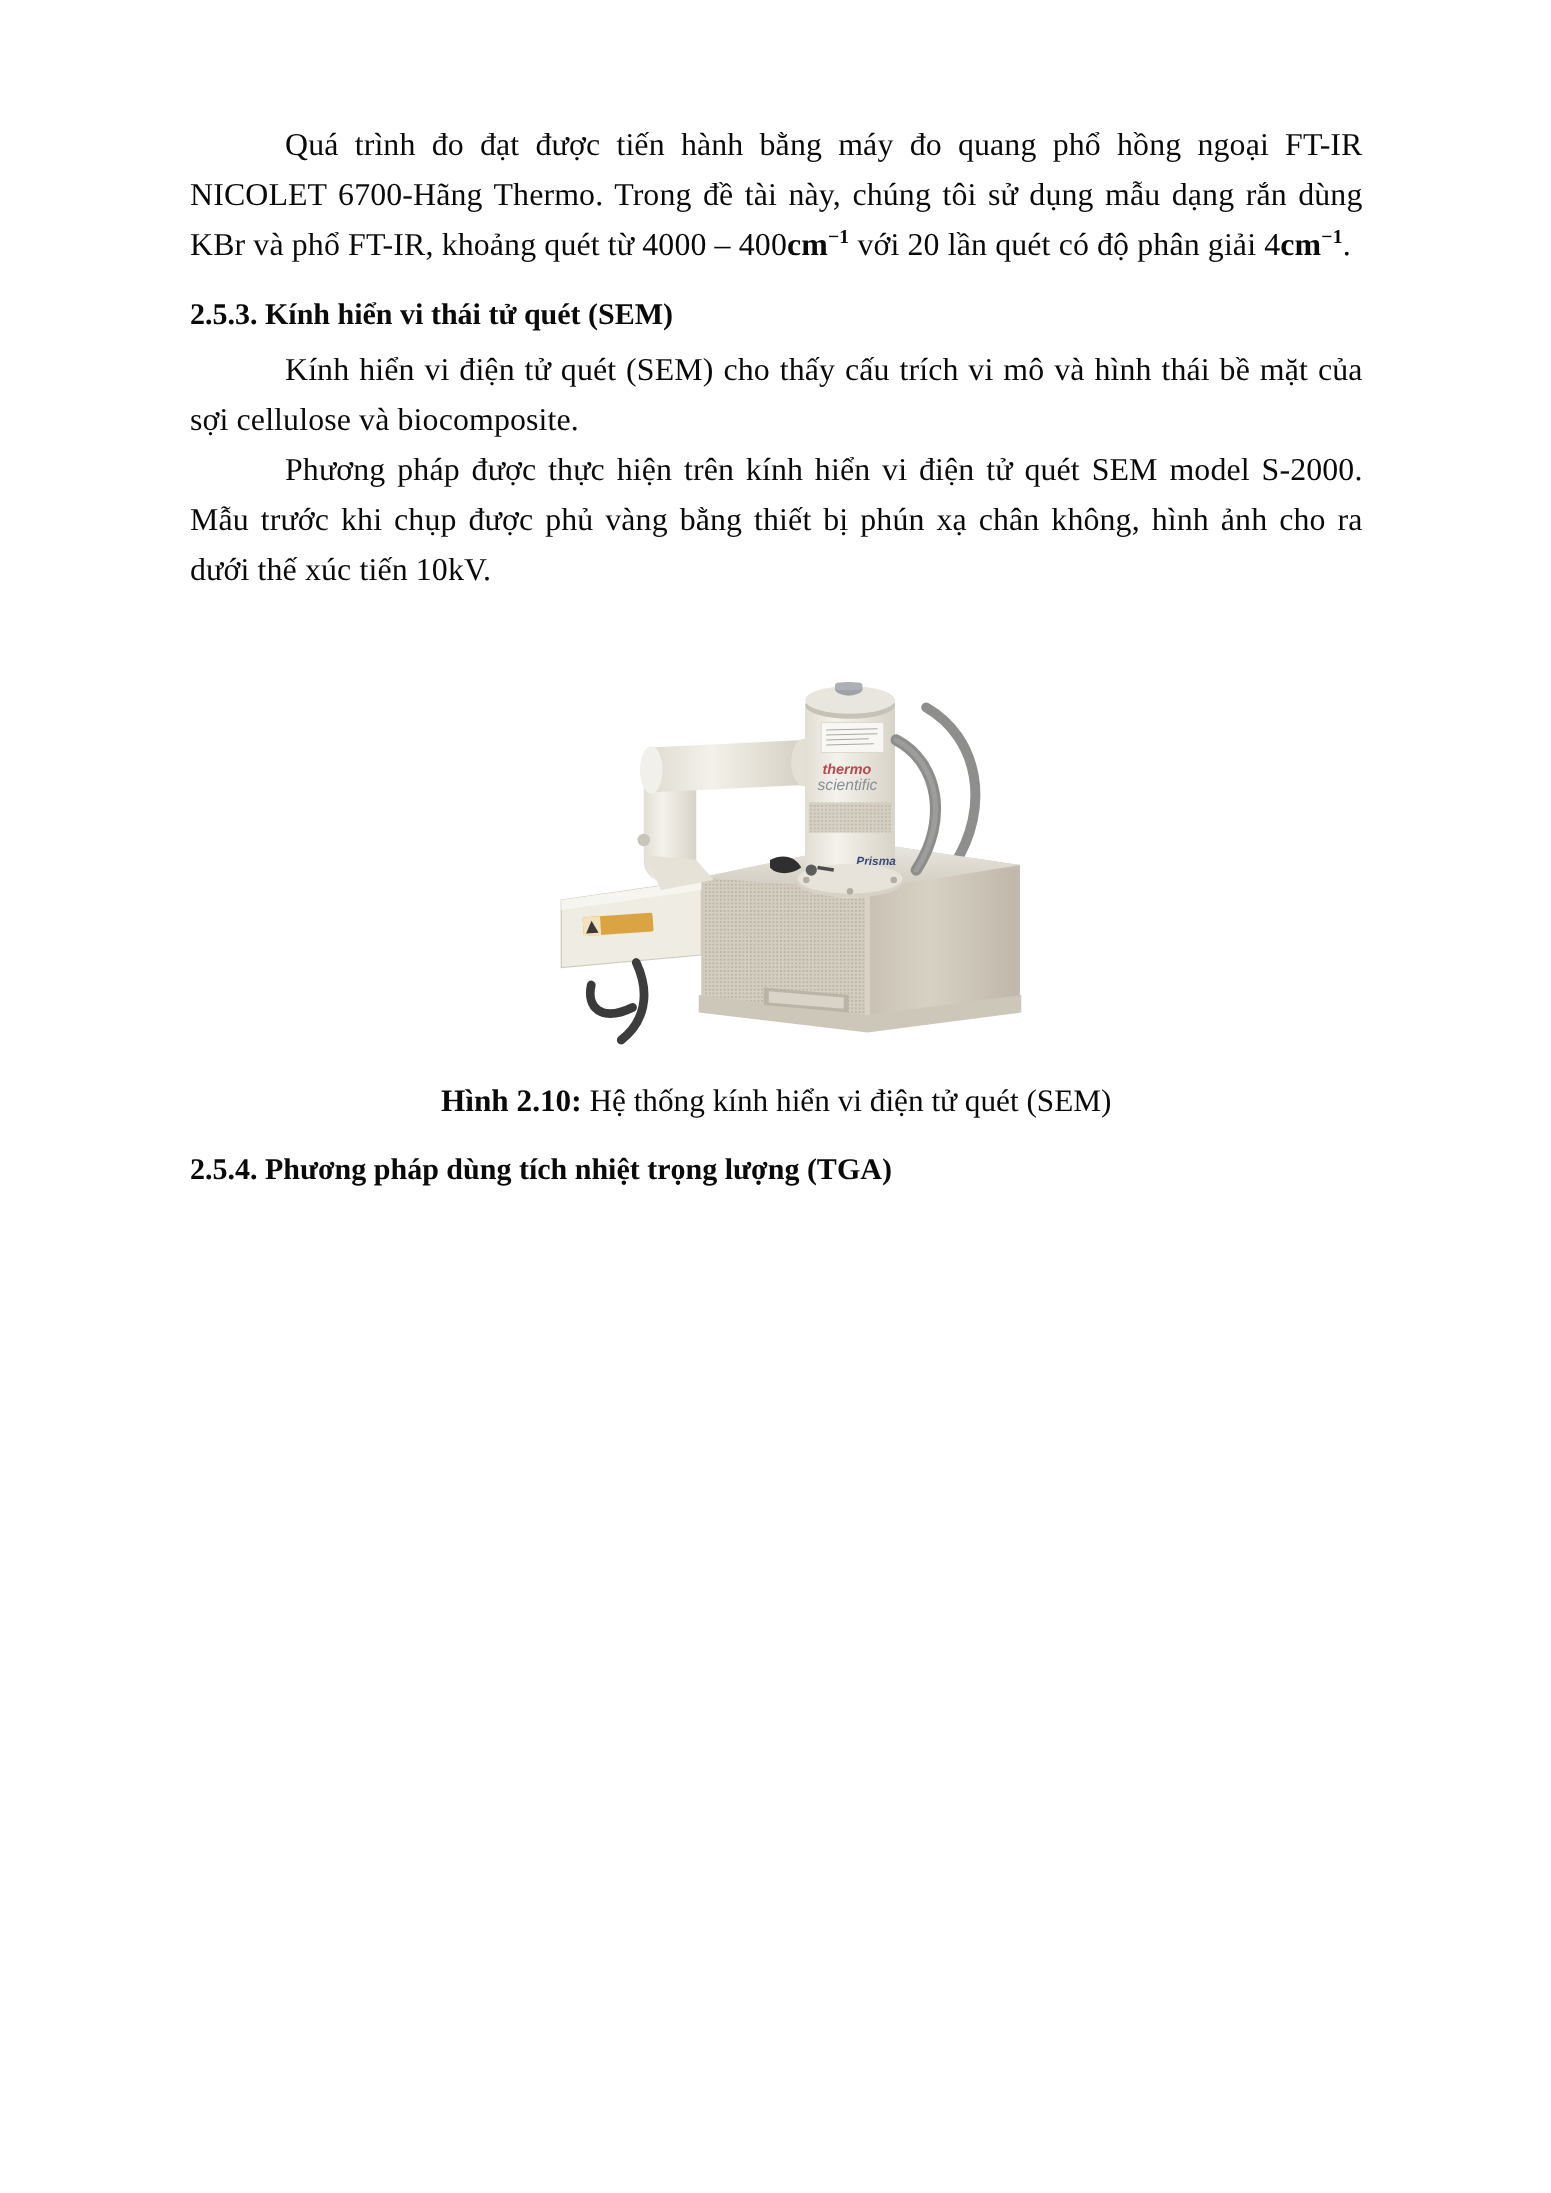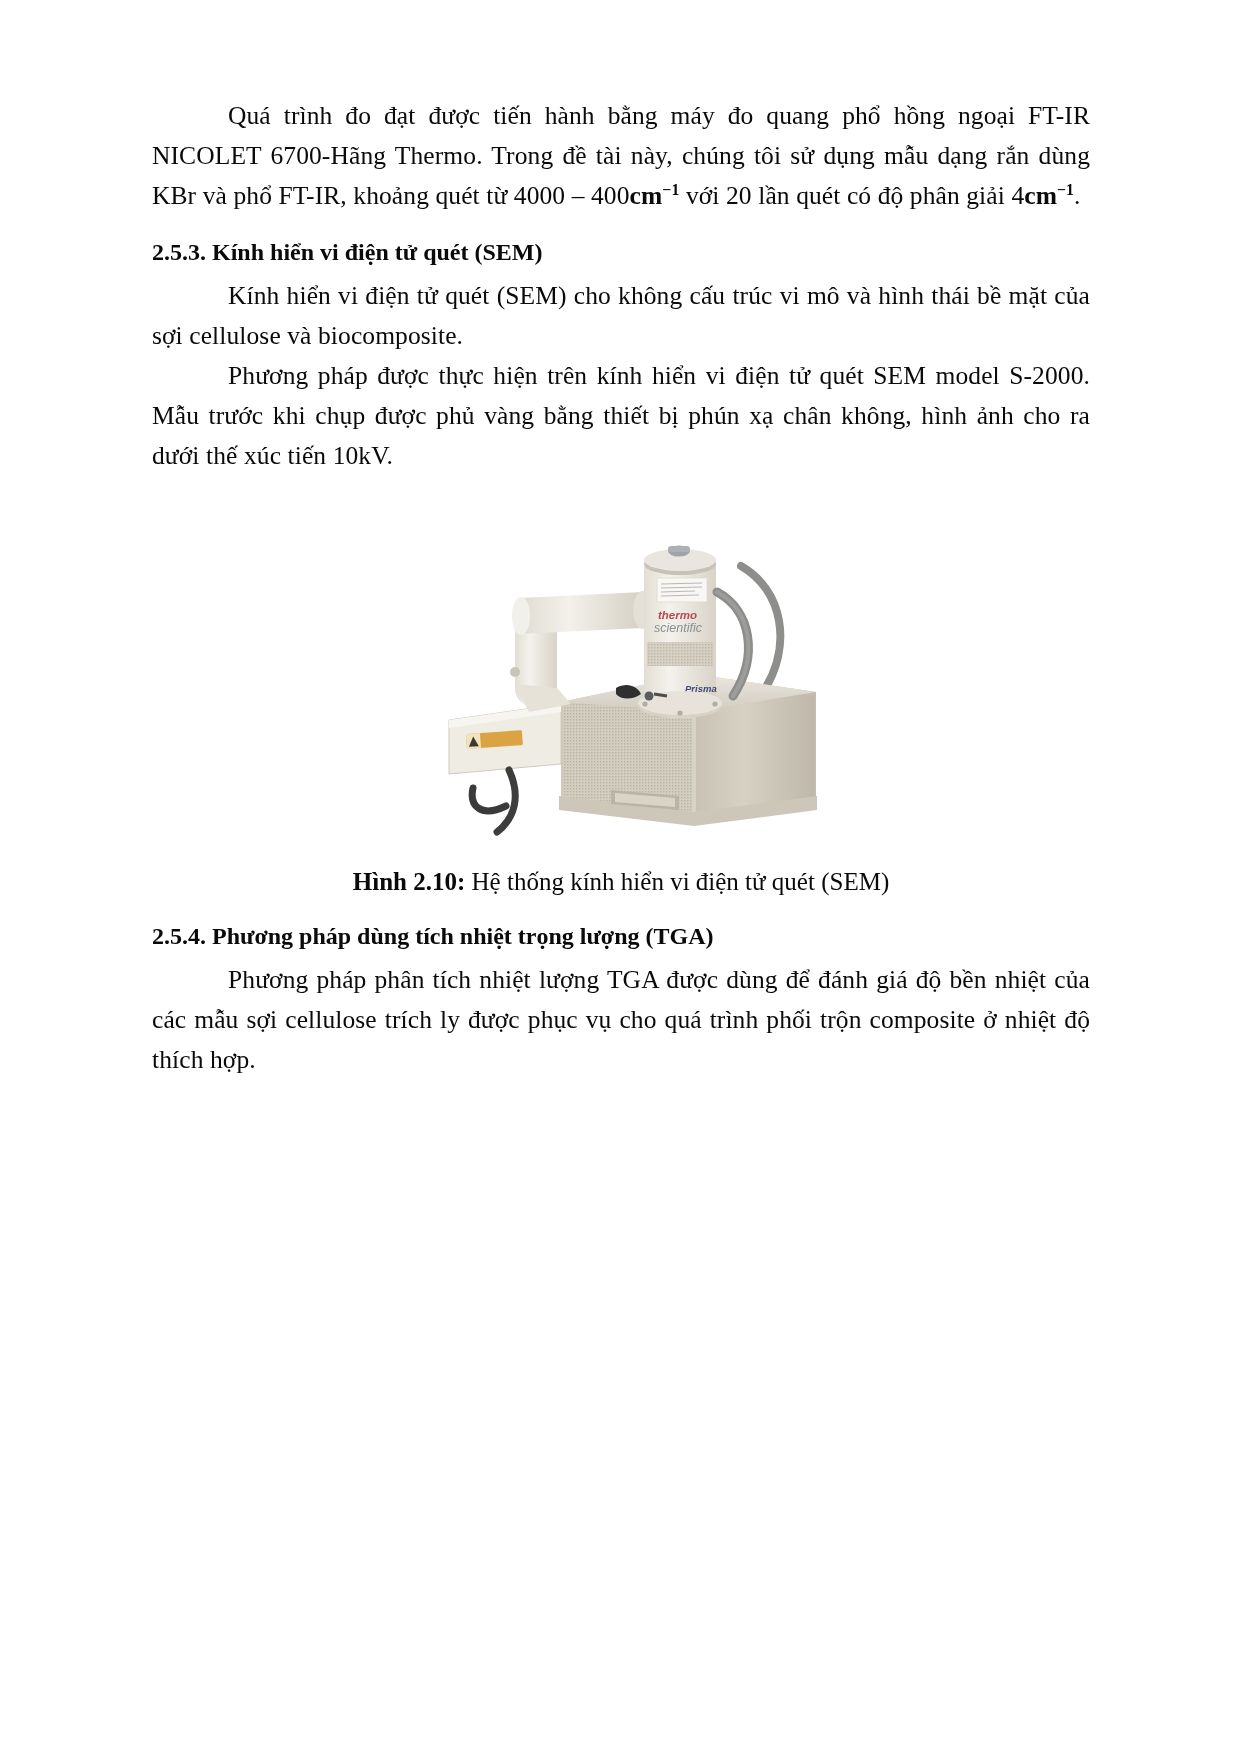--- a/index.html
+++ b/index.html
@@ -81,23 +81,23 @@
 </style>
 </head>
 <body>
 
 <div class="page">
 
   <div class="content">
 
     <p class="body-par"><span>Quá trình đo đạt được tiến hành bằng máy đo quang phổ hồng ngoại FT-IR NICOLET 6700-Hãng Thermo. Trong đề tài này, chúng tôi sử dụng mẫu dạng rắn dùng KBr và phổ FT-IR, khoảng quét từ 4000 – 400</span><span class="unit">cm</span><span class="sup">−1</span><span> với 20 lần quét có độ phân giải 4</span><span class="unit">cm</span><span class="sup">−1</span><span>.</span></p>
 
-    <h3 class="heading">2.5.3. Kính hiển vi điện tử quét (SEM)</h3>
-
-    <p class="body-par">Kính hiển vi điện tử quét (SEM) cho không cấu trúc vi mô và hình thái bề mặt của sợi cellulose và biocomposite.</p>
+    <h3 class="heading">2.5.3. Kính hiển vi thái tử quét (SEM)</h3>
+
+    <p class="body-par">Kính hiển vi điện tử quét (SEM) cho thấy cấu trích vi mô và hình thái bề mặt của sợi cellulose và biocomposite.</p>
 
     <p class="body-par">Phương pháp được thực hiện trên kính hiển vi điện tử quét SEM model S-2000. Mẫu trước khi chụp được phủ vàng bằng thiết bị phún xạ chân không, hình ảnh cho ra dưới thế xúc tiến 10kV.</p>
 
     <div class="figure-block">
       <div class="figure-image-wrap">
         <svg width="420" height="330" viewBox="0 0 420 330" xmlns="http://www.w3.org/2000/svg">
           <defs>
             <linearGradient id="gBody" x1="0" y1="0" x2="1" y2="0">
               <stop offset="0%" stop-color="#cfc8bb"></stop>
               <stop offset="45%" stop-color="#dcd6ca"></stop>
@@ -200,19 +200,18 @@
         </svg>
       </div>
 
       <div class="figure-caption">
         <span class="cap-label">Hình 2.10:</span><span> Hệ thống kính hiển vi điện tử quét (SEM)</span>
       </div>
     </div>
 
     <h3 class="heading">2.5.4. Phương pháp dùng tích nhiệt trọng lượng (TGA)</h3>
 
-    <p class="body-par">Phương pháp phân tích nhiệt lượng TGA được dùng để đánh giá độ bền nhiệt của các mẫu sợi cellulose trích ly được phục vụ cho quá trình phối trộn composite ở nhiệt độ thích hợp.</p>
 
   </div>
 
   <div class="page-number">30</div>
 
 </div>
 
 </body></html>

